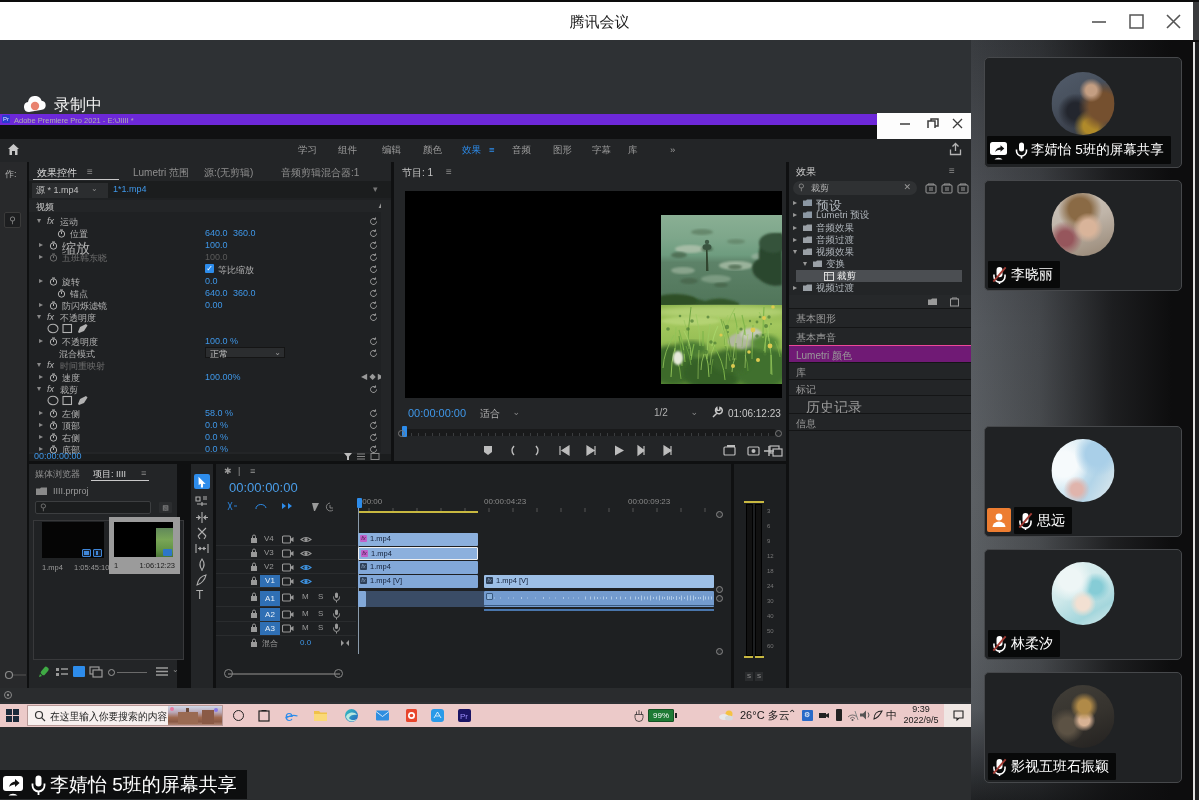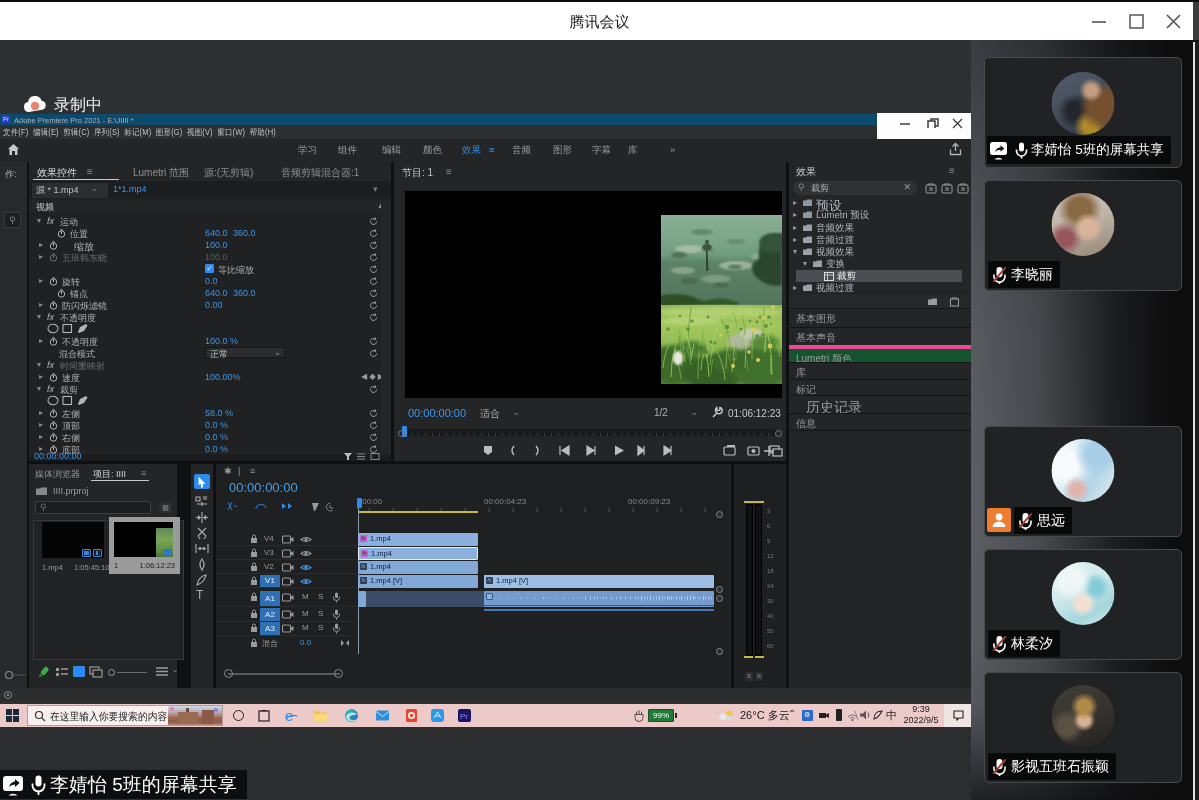--- a/index.html
+++ b/index.html
@@ -42,26 +42,23 @@
     </div>
   <div class="abs" id="share">
     <div class="abs" style="left:24px;top:57px;width:60px;height:18px;"></div>
 
     <svg class="abs" style="left:22px;top:56px" width="26" height="19" viewBox="0 0 26 19">
       <path d="M7 16 a5 5 0 0 1 -1-9.9 a7 7 0 0 1 13.6-1.3 a4.5 4.5 0 0 1 .4 8.9 z" fill="#fdfdfd"></path>
       <circle cx="13" cy="10" r="4.2" fill="#e8826e"></circle>
     </svg>
     <div class="abs" style="left:54px;top:55px;font-size:16px;color:#f2f2f2;">录制中</div>
     <div class="abs" id="pr">
-        <div class="abs" style="left:0;top:0;width:973px;height:11px;background:#0c4a6e">
+        <div class="abs" style="left:0;top:0;width:973px;height:11px;background:#6d28d9">
           <span class="abs" style="left:2px;top:1px;width:8px;height:8px;background:#2a3bd0;border-radius:1px;color:#dfe4ff;font-size:6px;line-height:8px;text-align:center">Pr</span>
           <span class="abs" style="left:14px;top:1.5px;font-size:7.5px;color:#b0b0b0">Adobe Premiere Pro 2021 - E:\JIIII *</span>
-        </div>
-        <div class="abs" style="left:0;top:11px;width:973px;height:14px;background:#2c2e30" id="prmenurow">
-          <span class="abs" style="left:3px;top:2px;font-size:8.5px;color:#c3c3c3;white-space:nowrap;transform-origin:0 0;transform:scaleX(0.88);letter-spacing:0.2px">文件(F)&nbsp; 编辑(E)&nbsp; 剪辑(C)&nbsp; 序列(S)&nbsp; 标记(M)&nbsp; 图形(G)&nbsp; 视图(V)&nbsp; 窗口(W)&nbsp; 帮助(H)</span>
         </div>
         <div class="abs" style="left:0;top:25px;width:973px;height:23px;background:#232527">
           <svg class="abs" style="left:7px;top:4px" width="13" height="13" viewBox="0 0 13 13">
             <path d="M6.5 1 L12 6 H10.5 V12 H8 V8 H5 V12 H2.5 V6 H1 Z" fill="#c9c9c9"></path>
           </svg>
           <span class="abs" style="left:298px;top:5px;font-size:9.5px;color:#9c9c9c">学习</span>
           <span class="abs" style="left:338px;top:5px;font-size:9.5px;color:#9c9c9c">组件</span>
           <span class="abs" style="left:382px;top:5px;font-size:9.5px;color:#9c9c9c">编辑</span>
           <span class="abs" style="left:423px;top:5px;font-size:9.5px;color:#9c9c9c">颜色</span>
           <span class="abs" style="left:462px;top:5px;font-size:9.5px;color:#2d8ceb">效果</span>
@@ -124,21 +121,21 @@
               <path d="M7.5 4.5 a3 3 0 1 1 -1.2-2.4 M6.5 0.5 L6.6 2.3 L4.8 2.4" fill="none" stroke="#9a9a9a" stroke-width="1"></path>
             </svg>
           </div>
           <div class="abs" style="left:0;top:77px;width:362px;height:12px">
             <span class="abs" style="left:10px;top:1px;font-size:8px;color:#8a8a8a">▸</span>
             <svg width="9" height="9" viewBox="0 0 9 9" style="position:absolute;left:20px;top:2px">
               <circle cx="4.5" cy="5" r="3.2" fill="none" stroke="#b2b2b2" stroke-width="1"></circle>
               <line x1="4.5" y1="5" x2="4.5" y2="2.6" stroke="#b2b2b2" stroke-width="1"></line>
               <line x1="3" y1="1" x2="6" y2="1" stroke="#b2b2b2" stroke-width="1"></line>
             </svg>
-            <span class="abs" style="left:45px;top:1px;font-size:10px;color:#b2b2b2">缩放</span>
+            <span class="abs" style="left:33px;top:1px;font-size:14px;color:#b2b2b2">缩放</span>
             <span class="abs" style="left:176px;top:1px;font-size:9px;color:#3f97e8">100.0</span>
             <svg width="9" height="9" viewBox="0 0 9 9" style="position:absolute;left:340px;top:2px">
               <path d="M7.5 4.5 a3 3 0 1 1 -1.2-2.4 M6.5 0.5 L6.6 2.3 L4.8 2.4" fill="none" stroke="#9a9a9a" stroke-width="1"></path>
             </svg>
           </div>
           <div class="abs" style="left:0;top:89px;width:362px;height:12px">
             <span class="abs" style="left:10px;top:1px;font-size:8px;color:#8a8a8a">▸</span>
             <svg width="9" height="9" viewBox="0 0 9 9" style="position:absolute;left:20px;top:2px">
               <circle cx="4.5" cy="5" r="3.2" fill="none" stroke="#6e6e6e" stroke-width="1"></circle>
               <line x1="4.5" y1="5" x2="4.5" y2="2.6" stroke="#6e6e6e" stroke-width="1"></line>
@@ -597,21 +594,21 @@
               <rect x="1.5" y="2" width="8" height="7" fill="none" stroke="#9a9a9a" stroke-width="1"></rect>
               <path d="M3 2 V1 H8 V2" stroke="#9a9a9a" fill="none" stroke-width="1"></path>
             </svg>
           </div>
           <div class="abs" style="left:0;top:146px;width:184px;height:17px;background:#232527;border-top:1px solid #141516">
             <span style="position:absolute;left:7px;top:3px;font-size:10px;color:#9a9a9a">基本图形</span>
           </div>
           <div class="abs" style="left:0;top:165px;width:184px;height:17px;background:#232527;border-top:1px solid #141516">
             <span style="position:absolute;left:7px;top:3px;font-size:10px;color:#9a9a9a">基本声音</span>
           </div>
-          <div class="abs" style="left:0;top:183px;width:184px;height:17px;background:#14532d;border-top:4px solid #ec4899">
+          <div class="abs" style="left:0;top:183px;width:184px;height:17px;background:#701a75;border-top:1px solid #ec4899">
             <span style="position:absolute;left:7px;top:3px;font-size:10px;color:#9a9a9a">Lumetri 颜色</span>
           </div>
           <div class="abs" style="left:0;top:200px;width:184px;height:17px;background:#232527;border-top:1px solid #141516">
             <span style="position:absolute;left:7px;top:3px;font-size:10px;color:#9a9a9a">库</span>
           </div>
           <div class="abs" style="left:0;top:217px;width:184px;height:17px;background:#232527;border-top:1px solid #141516">
             <span style="position:absolute;left:7px;top:3px;font-size:10px;color:#9a9a9a">标记</span>
           </div>
           <div class="abs" style="left:0;top:233px;width:184px;height:17px;background:#232527;border-top:1px solid #141516">
             <span style="position:absolute;left:17px;top:3px;font-size:14px;color:#9a9a9a">历史记录</span>

